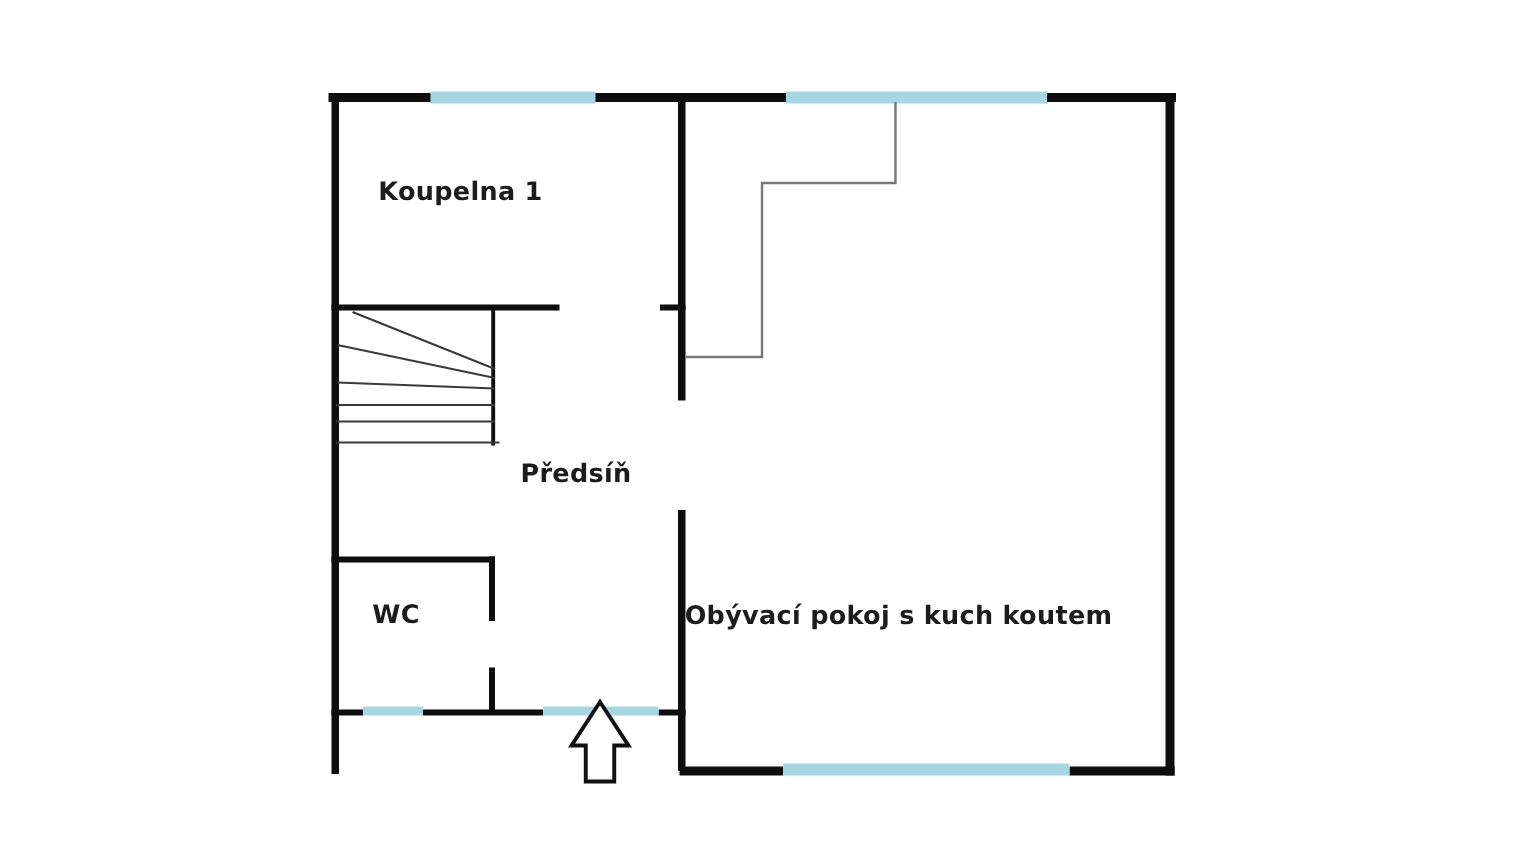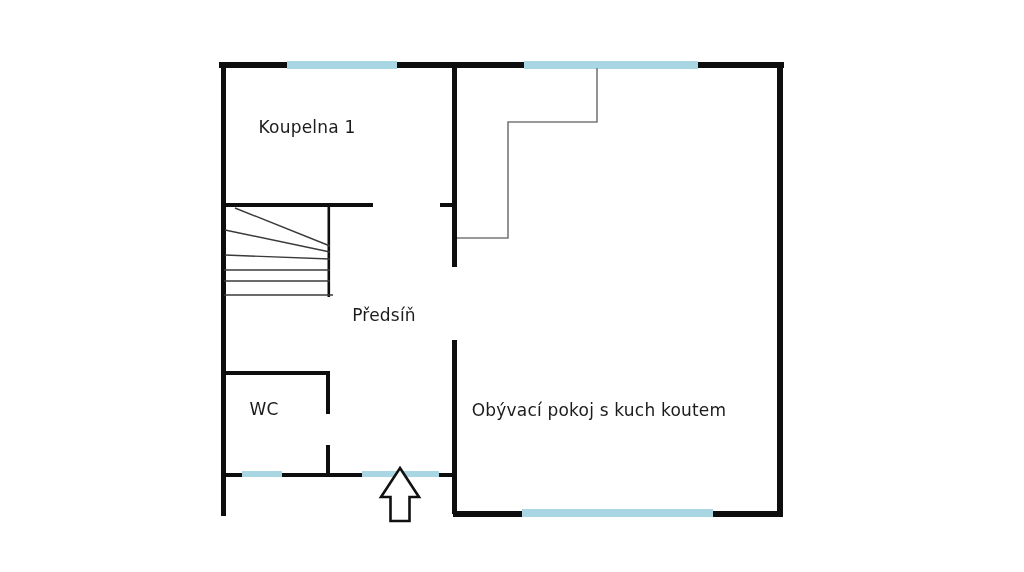--- a/index.html
+++ b/index.html
@@ -8,20 +8,21 @@
     width: 1024px;
     height: 572px;
     background: #ffffff;
     overflow: hidden;
   }
   .stage {
     position: relative;
     width: 1024px;
     height: 572px;
     background: #ffffff;
+    font-weight: bold;
   }
   svg.plan {
     position: absolute;
     left: 0;
     top: 0;
     width: 1024px;
     height: 572px;
     display: block;
   }
   .room-label {

